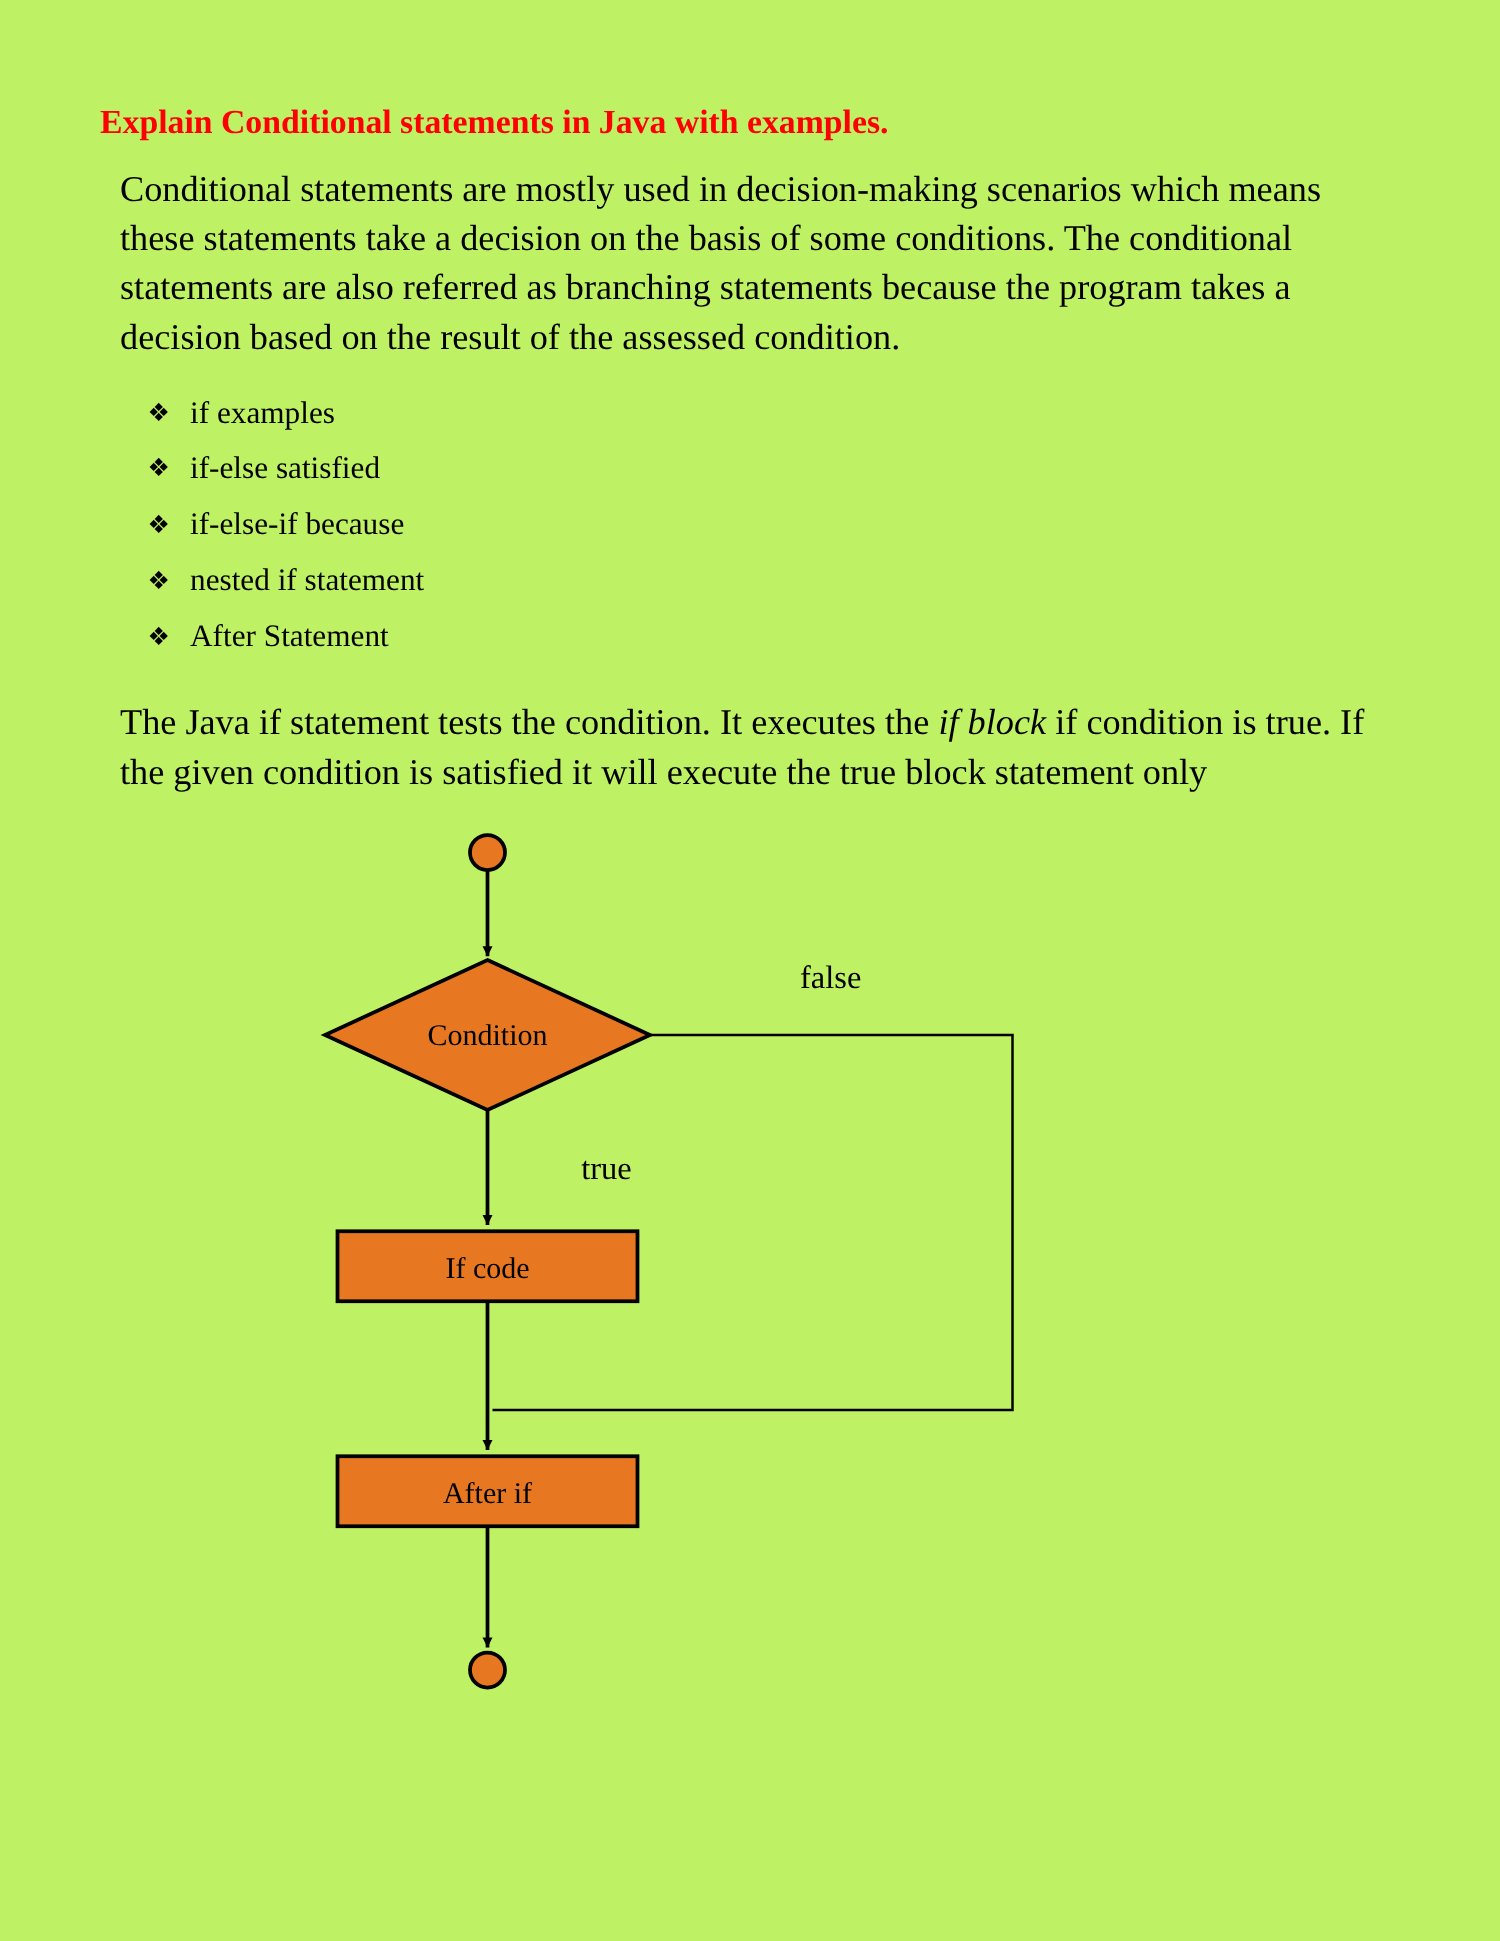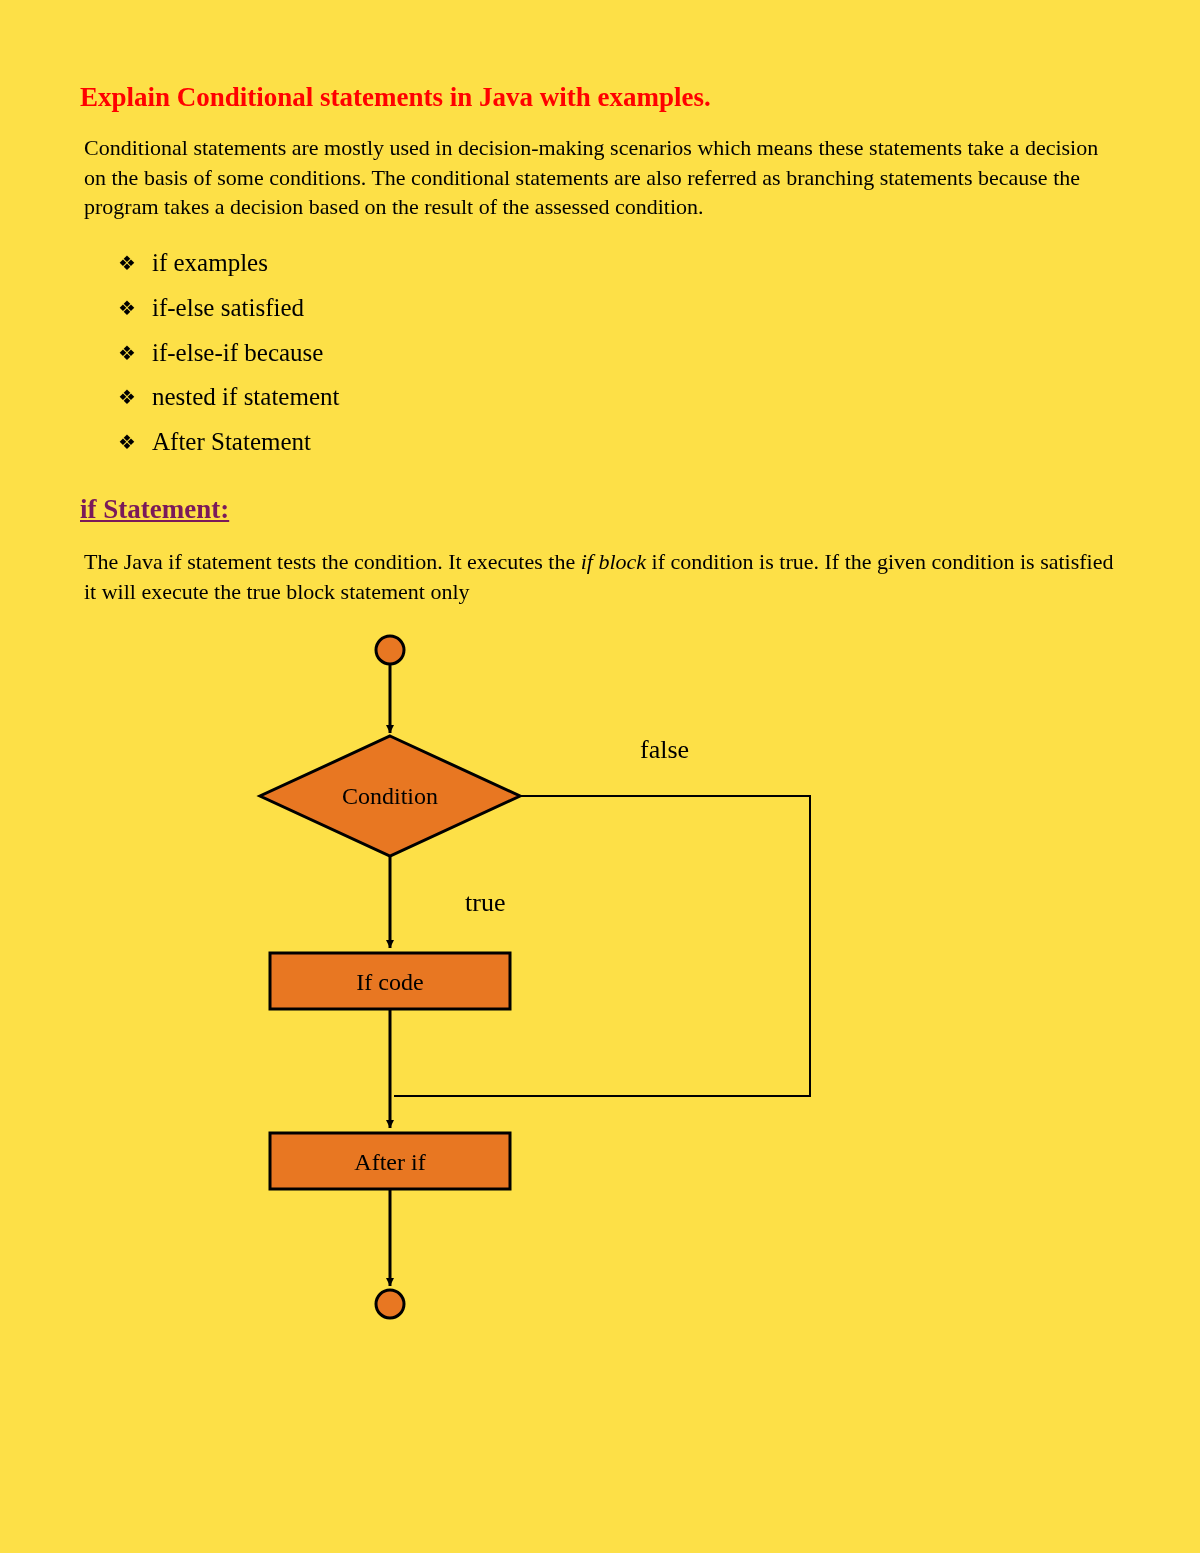--- a/index.html
+++ b/index.html
@@ -7,33 +7,33 @@
     padding: 0;
     font-family: "Times New Roman", Times, serif;
     background: #ffffff;
     color: #000000;
   }
   .page {
     width: 1200px;
     min-height: 1553px;
     padding: 80px 80px 100px 80px;
     box-sizing: border-box;
-    background: #fde047;
+    background: #bef264;
   }
   .heading-main {
     color: #ff0000;
     font-size: 27px;
     font-weight: bold;
     margin: 0 0 18px 0;
     line-height: 1.3;
   }
   .body-para {
-    font-size: 22px;
+    font-size: 29px;
     line-height: 1.35;
-    margin: 0 0 22px 4px;
+    margin: 0 0 22px 16px;
     color: #000000;
   }
   ul.bullet-list {
     list-style: none;
     padding: 0;
     margin: 0 0 30px 0;
   }
   ul.bullet-list li {
     font-size: 25px;
     line-height: 1.55;
@@ -78,21 +78,20 @@
   <p class="body-para">Conditional statements are mostly used in decision-making scenarios which means these statements take a decision on the basis of some conditions. The conditional statements are also referred as branching statements because the program takes a decision based on the result of the assessed condition.</p>
 
   <ul class="bullet-list">
     <li><span class="bullet-mark">❖</span><span>if examples</span></li>
     <li><span class="bullet-mark">❖</span><span>if-else satisfied</span></li>
     <li><span class="bullet-mark">❖</span><span>if-else-if because</span></li>
     <li><span class="bullet-mark">❖</span><span>nested if statement</span></li>
     <li><span class="bullet-mark">❖</span><span>After Statement</span></li>
   </ul>
 
-  <h2 class="subheading">if Statement:</h2>
 
   <p class="body-para">
     <span>The Java if statement tests the condition. It executes the </span><em>if block</em><span> if condition is true. If the given condition is satisfied it will execute the true block statement only</span>
   </p>
 
   <div class="flowchart-wrap">
     <svg class="flowchart" width="720" height="720" viewBox="0 0 720 720">
 
       <defs>
         <marker id="arrow" markerWidth="12" markerHeight="12" refX="10" refY="6" orient="auto" markerUnits="userSpaceOnUse">

